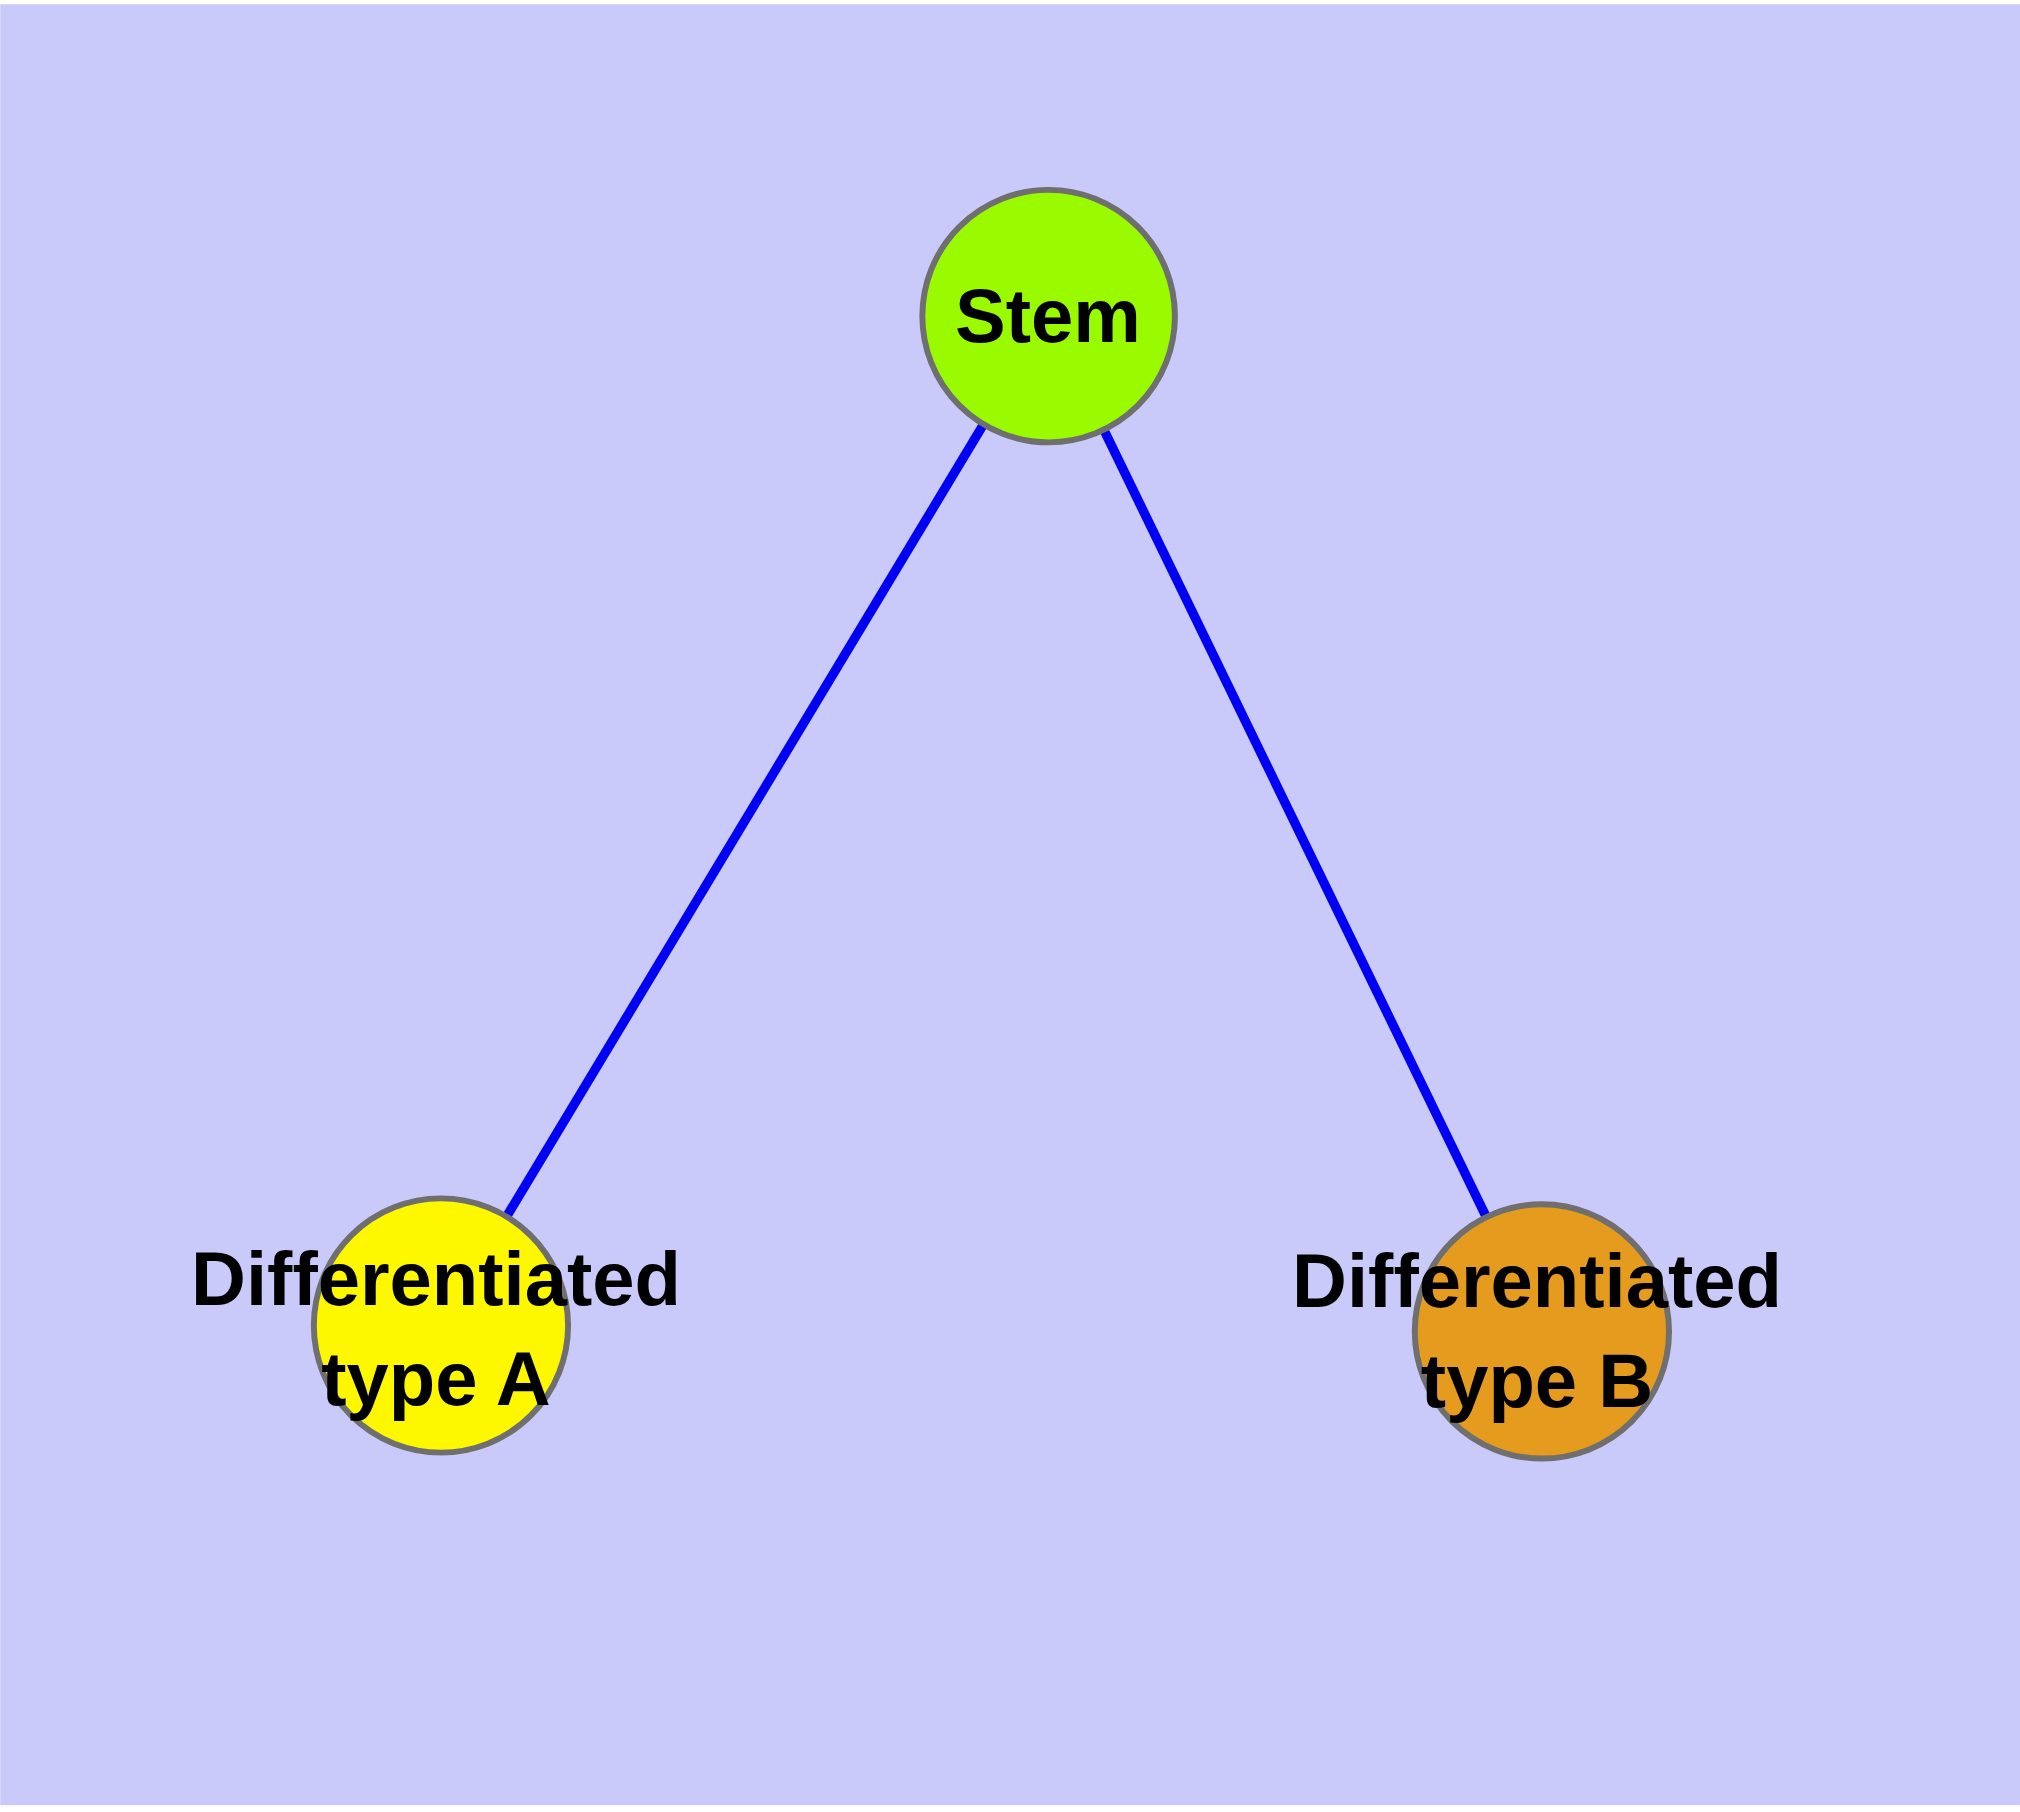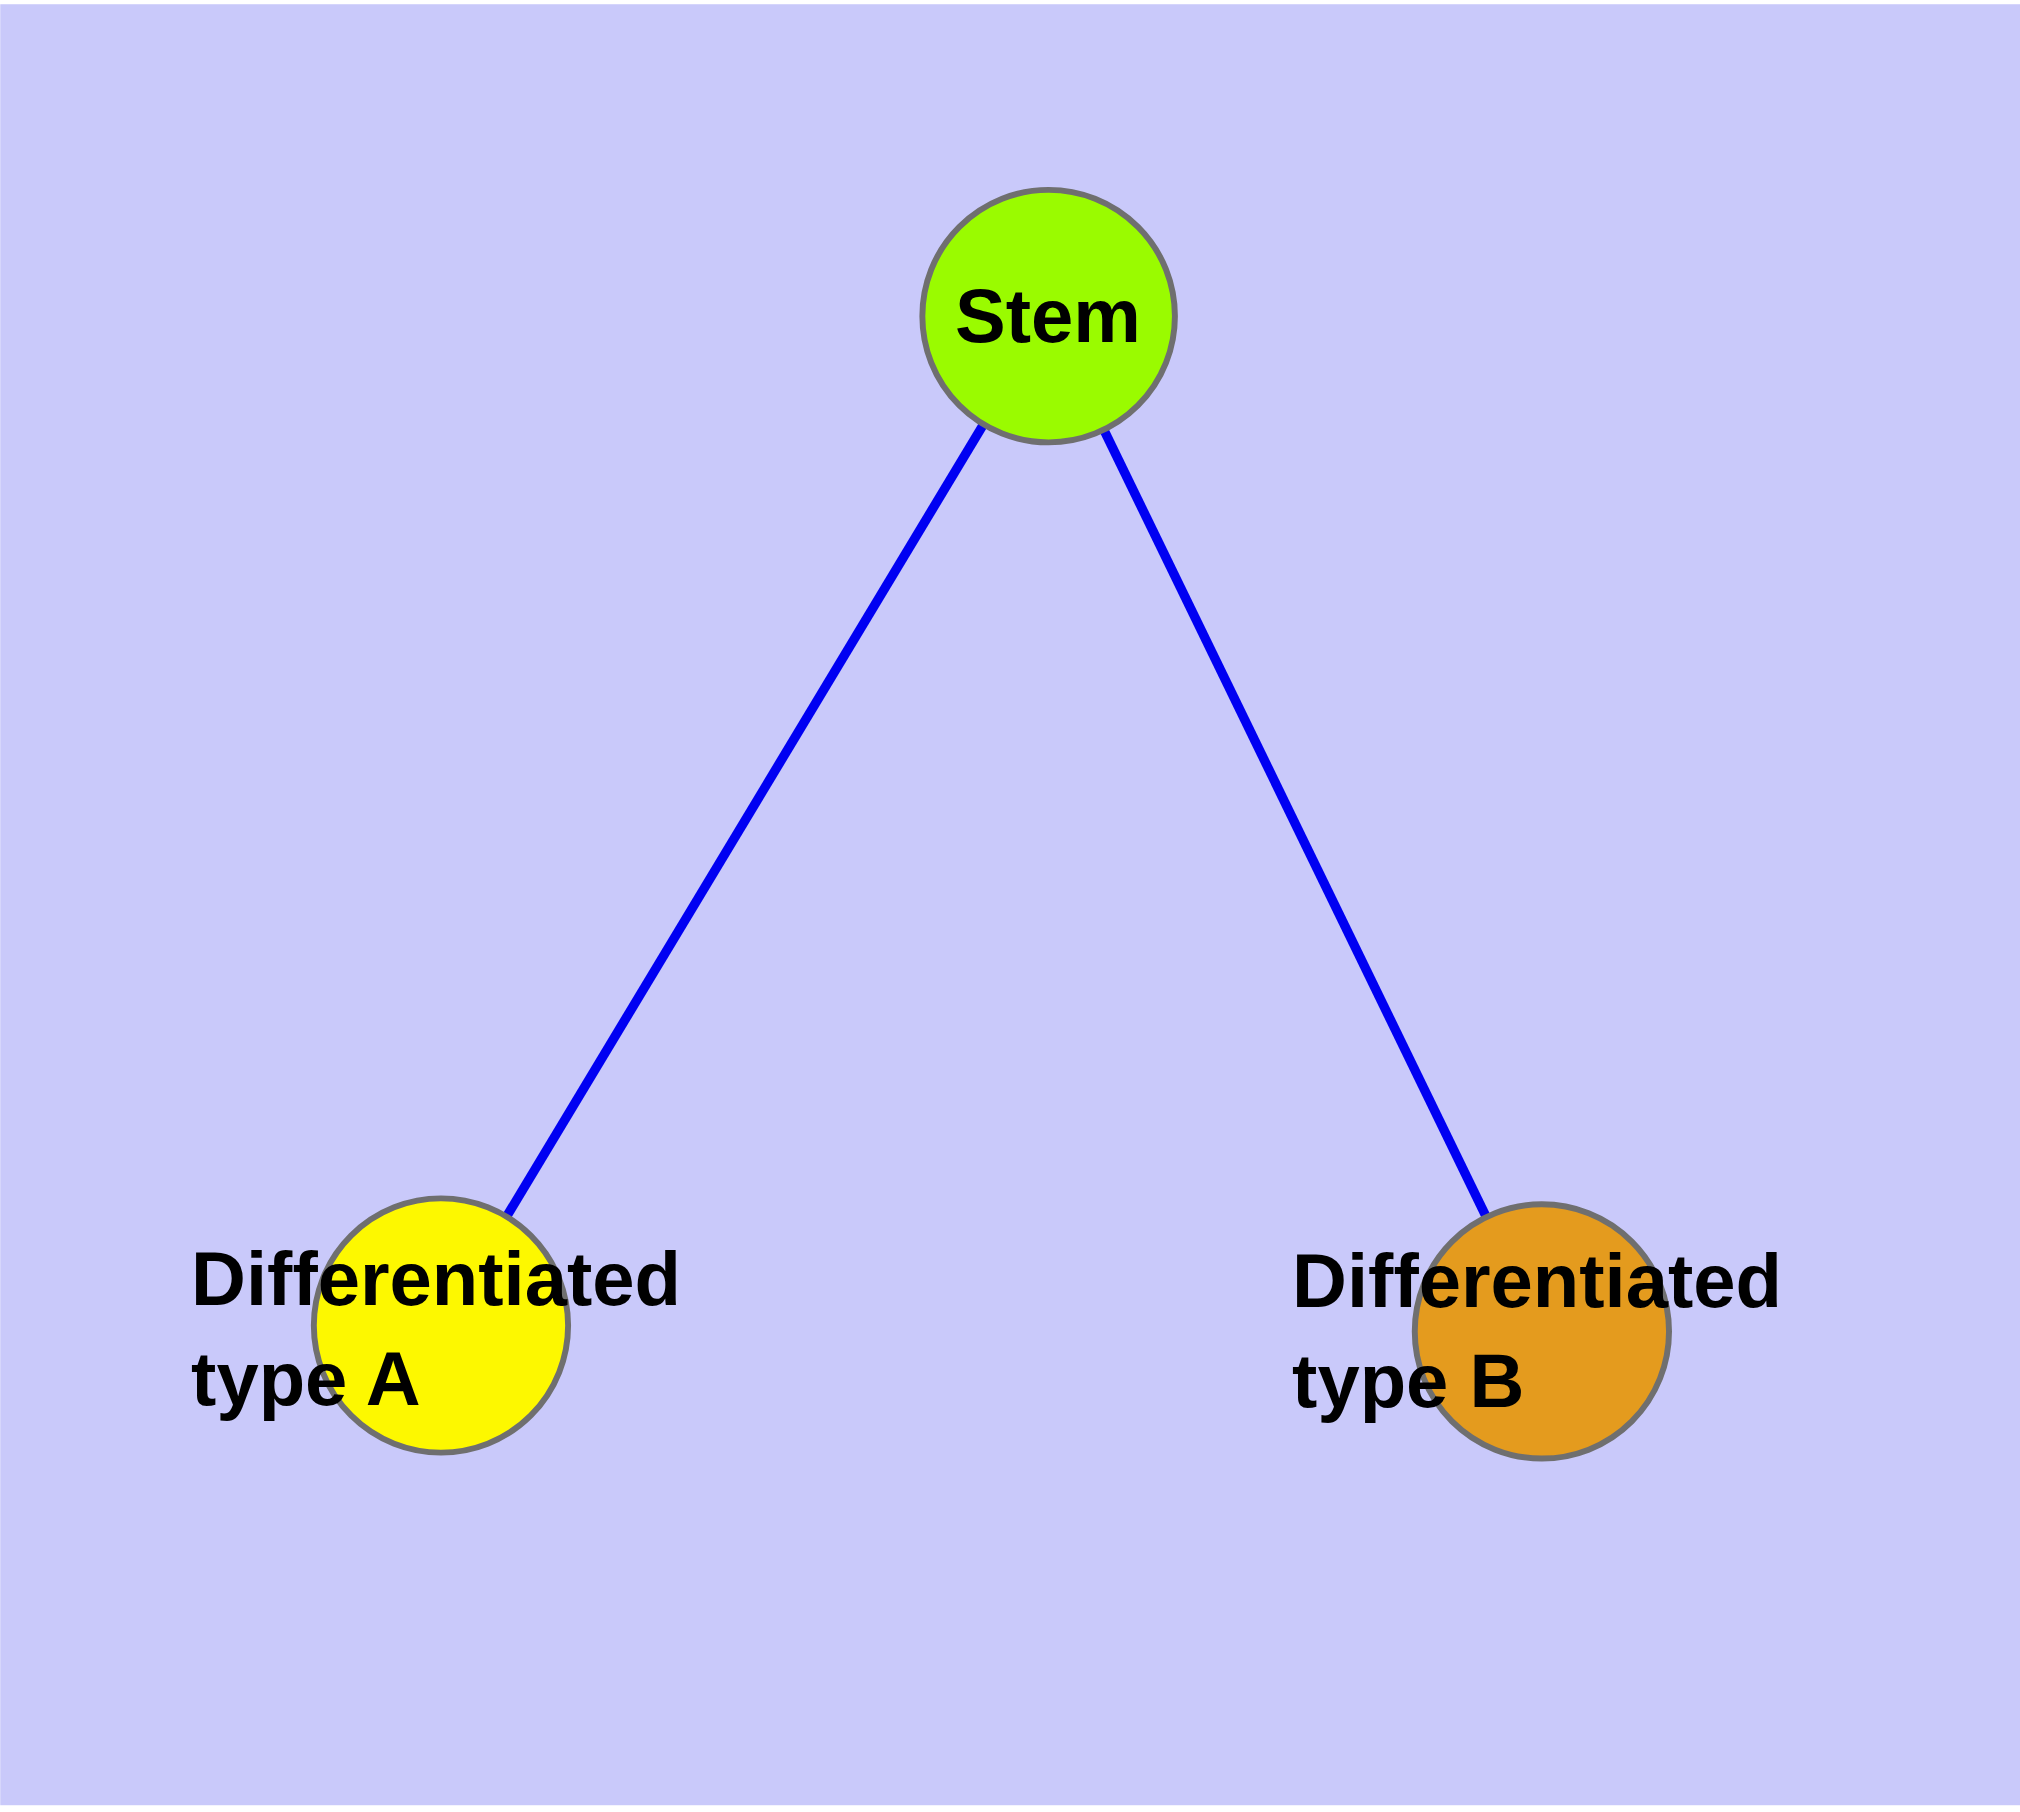--- a/index.html
+++ b/index.html
@@ -22,20 +22,21 @@
     top: 0;
     display: block;
   }
   .node-label {
     position: absolute;
     transform: translate(-50%, -50%);
     font-weight: 700;
     font-size: 76px;
     line-height: 100px;
     color: #000000;
+    text-align: center;
     white-space: pre-line;
     pointer-events: none;
   }
 </style>
 </head>
 <body>
 
 <div class="stage">
 
   <svg class="graph" width="2021" height="1812" viewBox="0 0 2384 2138">

